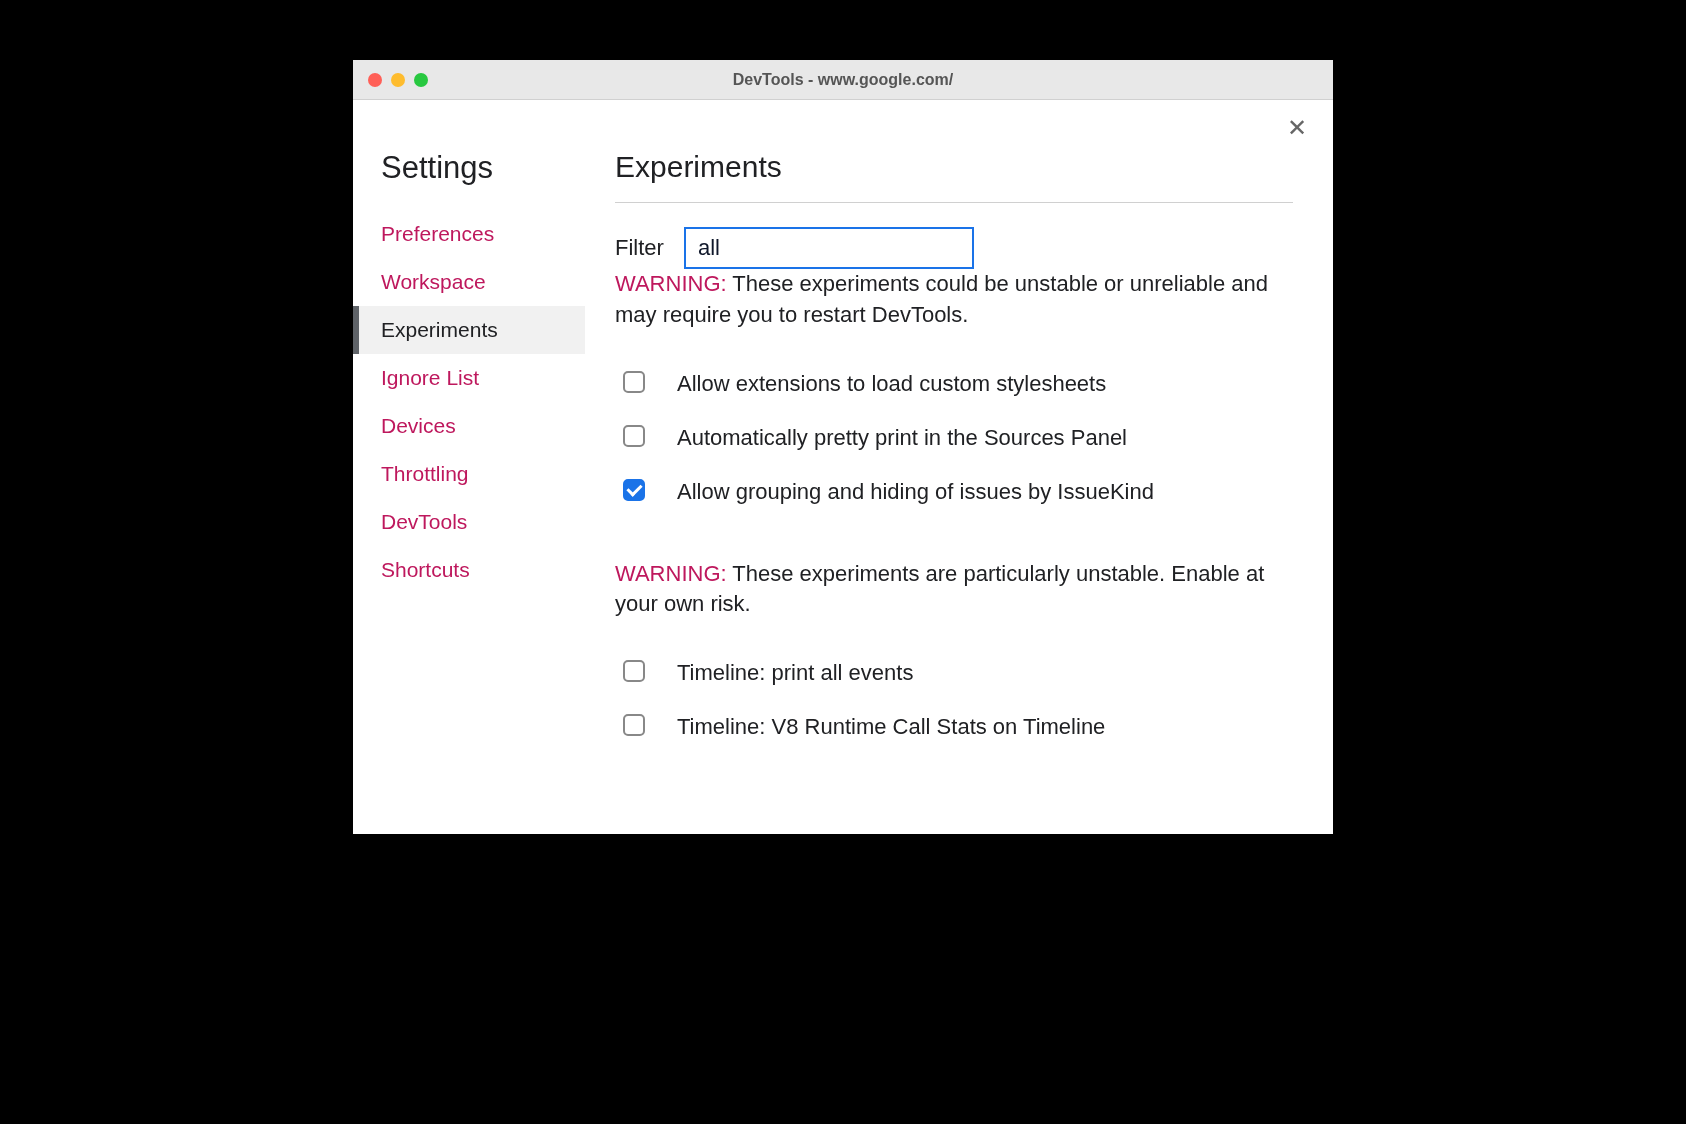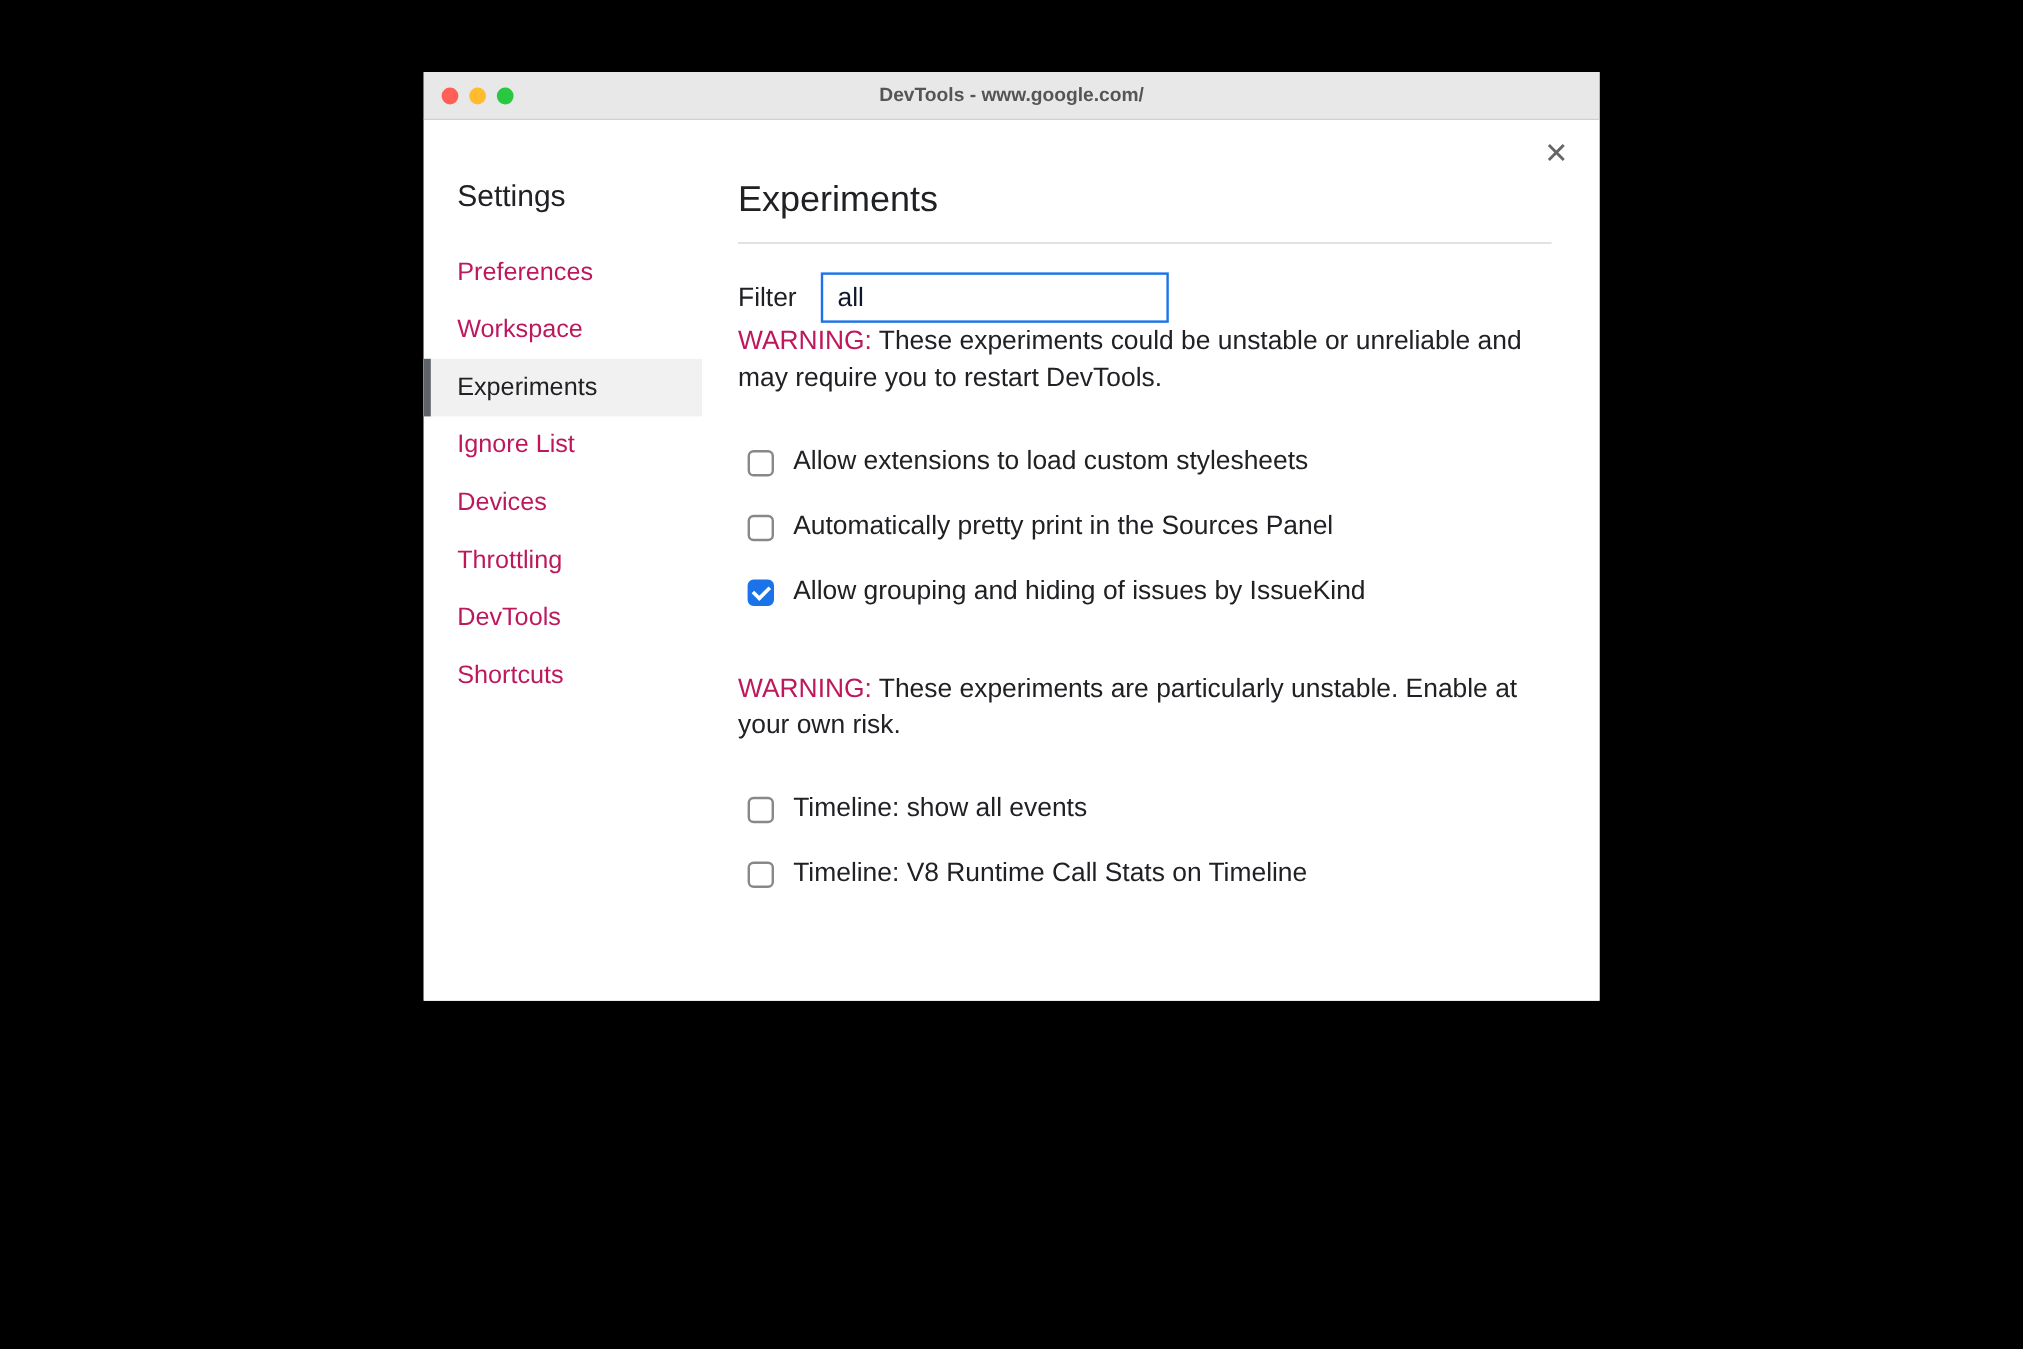--- a/index.html
+++ b/index.html
@@ -85,21 +85,21 @@
       font-weight: 300;
     }
     
     .sidebar {
       width: 232px;
       flex-shrink: 0;
       padding-top: 50px;
     }
     
     .sidebar-title {
-      font-size: 25px;
+      font-size: 31px;
       font-weight: 400;
       color: #202124;
       padding-left: 28px;
       margin-bottom: 24px;
     }
     
     .sidebar-item {
       font-size: 21px;
       color: #be185d;
       padding: 12px 0 12px 28px;
@@ -172,22 +172,22 @@
       color: #be185d;
       font-weight: 400;
     }
     
     .experiments-list {
       margin-bottom: 40px;
     }
     
     .experiment-item {
       display: flex;
-      align-items: flex-end;
-      gap: 16px;
+      align-items: flex-start;
+      gap: 32px;
       padding: 14px 0 14px 8px;
     }
     
     .checkbox {
       width: 22px;
       height: 22px;
       border: 2px solid #888;
       border-radius: 5px;
       cursor: pointer;
       flex-shrink: 0;
@@ -292,21 +292,21 @@
         </div>
       </div>
 
       <div class="warning-block">
         <span class="warning-label">WARNING:</span><span> These experiments are particularly unstable. Enable at your own risk.</span>
       </div>
 
       <div class="experiments-list">
         <div class="experiment-item">
           <div class="checkbox"></div>
-          <span class="experiment-label">Timeline: show all events</span>
+          <span class="experiment-label">Timeline: print all events</span>
         </div>
         <div class="experiment-item">
           <div class="checkbox"></div>
           <span class="experiment-label">Timeline: V8 Runtime Call Stats on Timeline</span>
         </div>
       </div>
 
     </div>
 
   </div>

